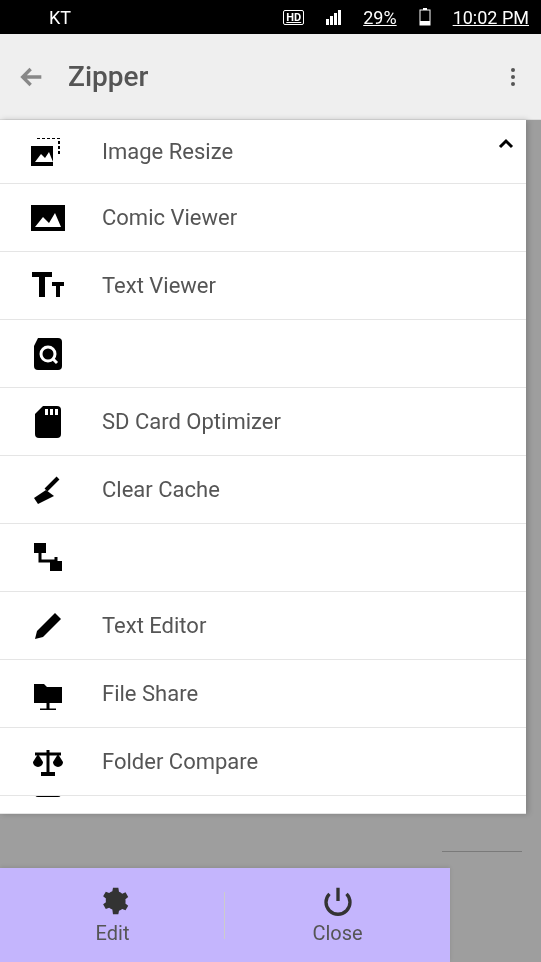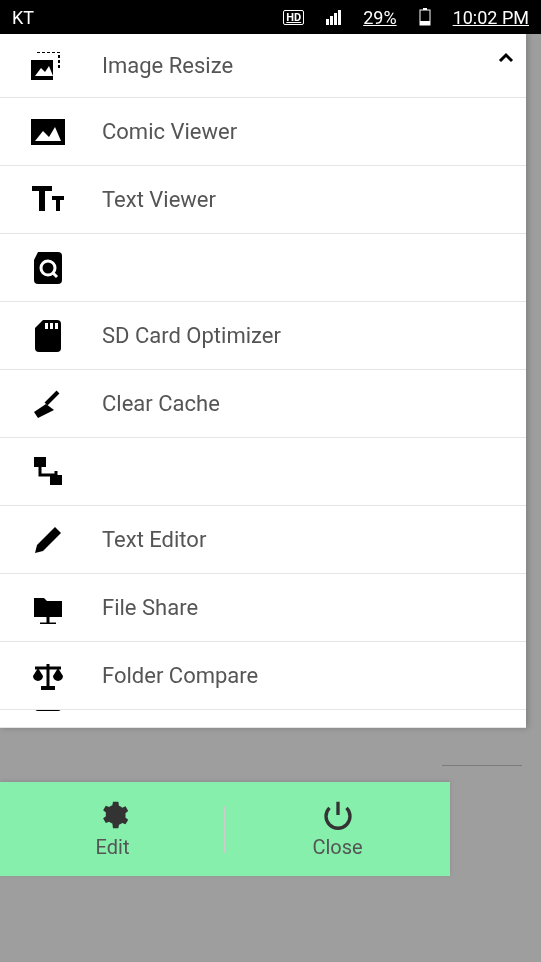--- a/index.html
+++ b/index.html
@@ -20,20 +20,21 @@
       background: #000;
       color: #fff;
       display: flex;
       align-items: center;
       justify-content: space-between;
       padding: 0 12px;
       font-size: 18px;
     }
     .status-left {
       font-weight: 400;
+      margin-left: 37px;
     }
     .status-right {
       display: flex;
       align-items: center;
       gap: 22px;
       text-decoration: underline;
     }
     .status-right .hd {
       border: 1.5px solid #fff;
       font-size: 11px;
@@ -191,21 +192,21 @@
       width: 24px;
       height: 24px;
       color: #000;
     }
     .bottom-bar {
       position: absolute;
       bottom: 0;
       left: 0;
       width: 450px;
       height: 94px;
-      background: #86efac;
+      background: #c4b5fd;
       display: flex;
       z-index: 11;
       box-shadow: 0 -1px 4px rgba(0,0,0,0.1);
     }
     .bottom-item {
       flex: 1;
       display: flex;
       flex-direction: column;
       align-items: center;
       justify-content: center;
@@ -248,20 +249,31 @@
     <svg width="12" height="18" viewBox="0 0 12 18">
         <rect x="1" y="2" width="10" height="15" fill="none" stroke="#fff" stroke-width="1"></rect>
         <rect x="4" y="0" width="4" height="2" fill="#fff"></rect>
         <rect x="1" y="13" width="10" height="4" fill="#fff"></rect>
       </svg>
     <span>10:02 PM</span>
   </div>
 </div>
 
 <div class="app-container">
+  <div class="header">
+    <svg class="back-arrow" viewBox="0 0 24 24" fill="none" stroke="currentColor" stroke-width="2.5">
+        <path d="M19 12H5M11 18l-6-6 6-6"></path>
+      </svg>
+    <div class="header-title">Zipper</div>
+    <svg class="more-menu" viewBox="0 0 24 24" fill="currentColor">
+        <circle cx="12" cy="5" r="2"></circle>
+        <circle cx="12" cy="12" r="2"></circle>
+        <circle cx="12" cy="19" r="2"></circle>
+      </svg>
+  </div>
 
   <div class="content-area">
     <div class="background-layer">
       <div class="bg-card"></div>
       <div class="bg-grid-btn">
         <div class="grid">
             <span></span>
             <span></span>
             <span></span>
             <span></span>

